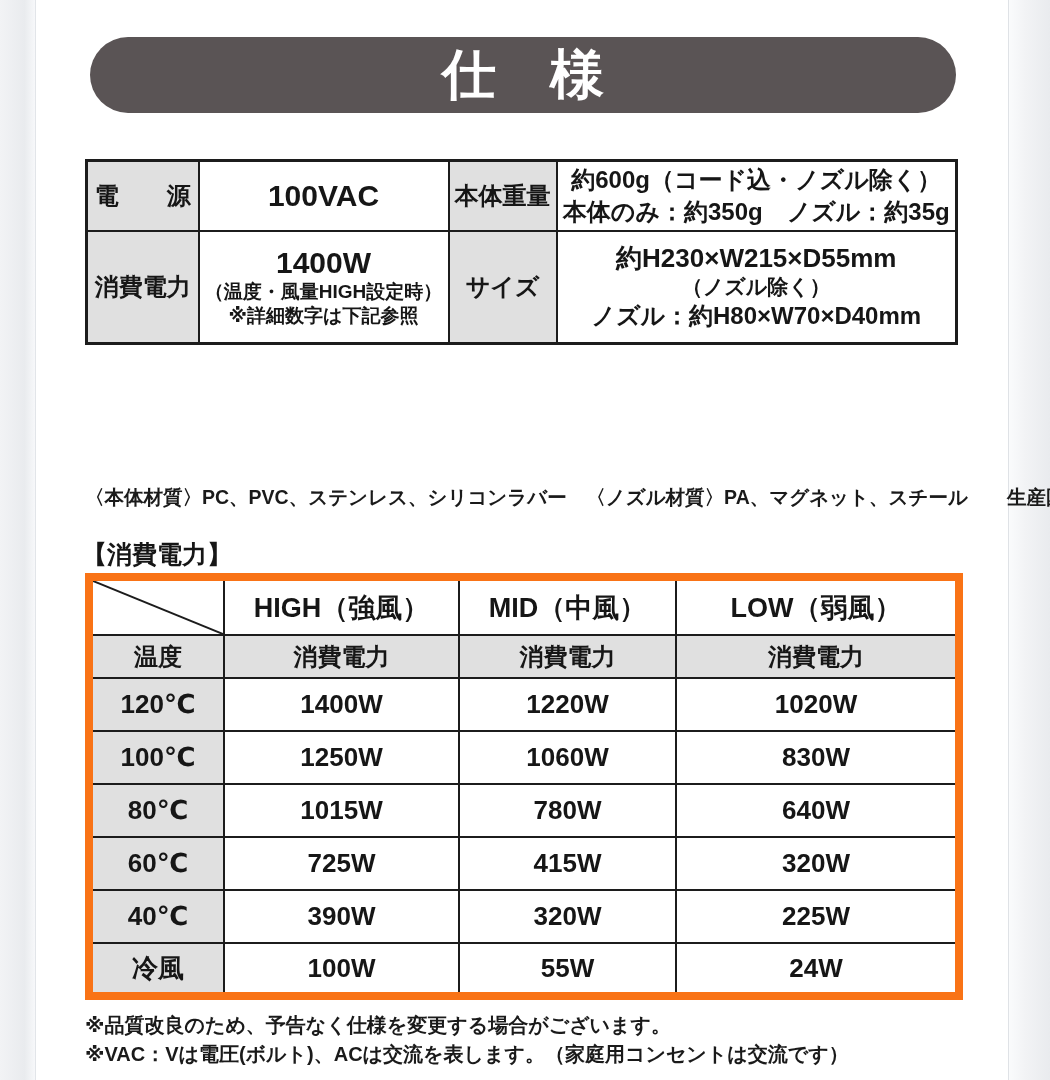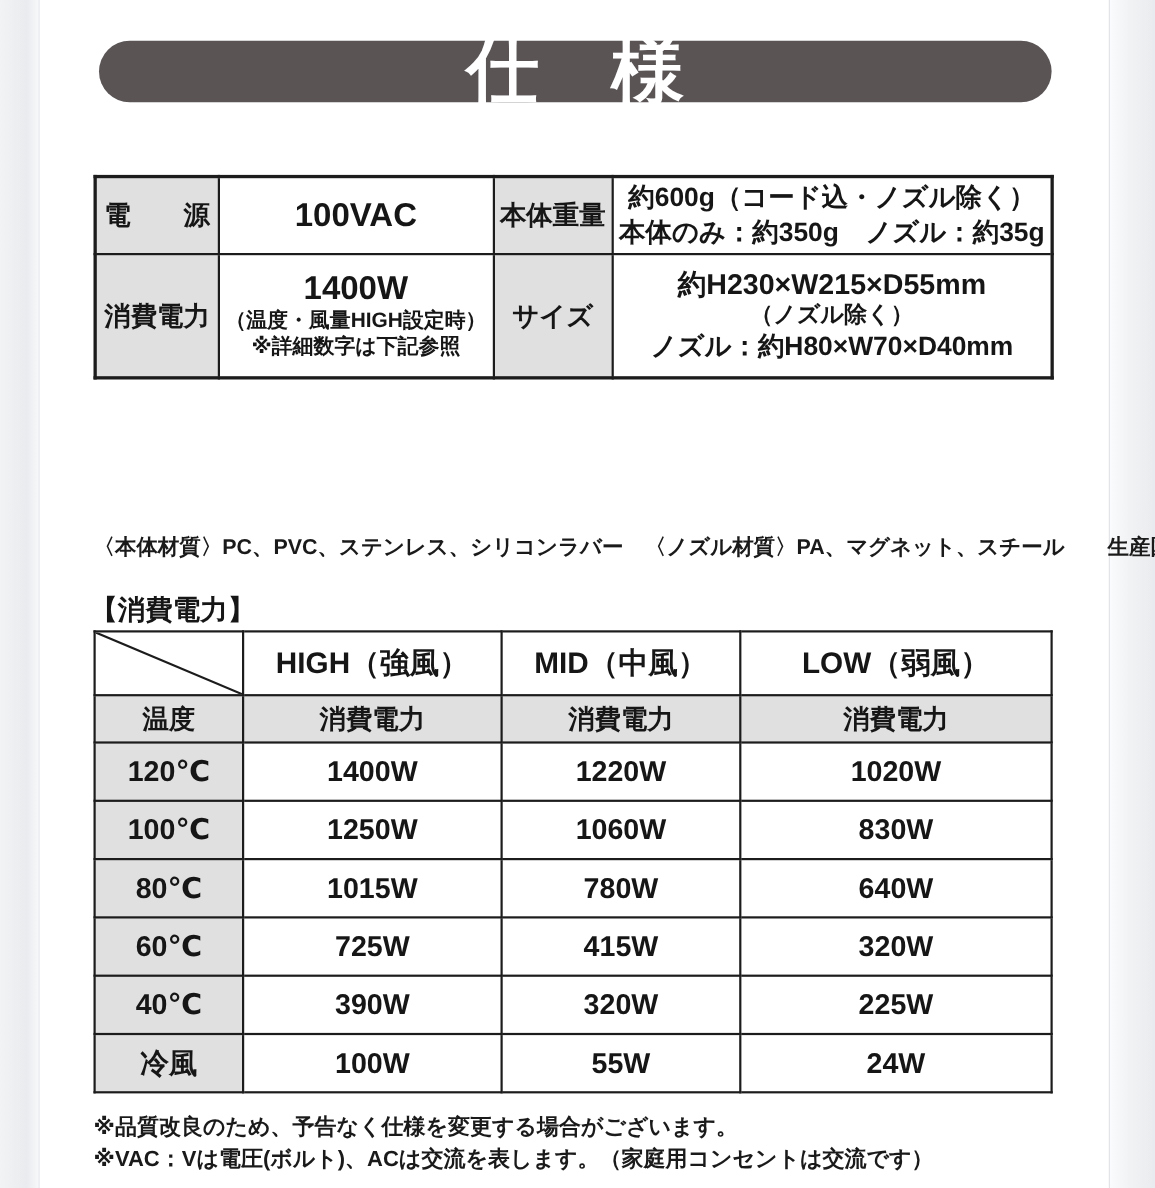--- a/index.html
+++ b/index.html
@@ -4,23 +4,23 @@
 <style>
   * { margin:0; padding:0; box-sizing:border-box; }
   html,body { width:1050px; height:1080px; background:#ffffff; overflow:hidden;
     font-family:"Liberation Sans","DejaVu Sans",sans-serif; color:#161616; }
   .stage { position:relative; width:1050px; height:1080px; background:#ffffff; }
 
   .edge-strip { position:absolute; top:0; height:1080px; }
   .edge-left  { left:0;  width:36px; background:linear-gradient(to right,#f2f3f5 0%,#e9ebee 70%,#f7f8fa 100%); border-right:1px solid #e2e5e9; }
   .edge-right { right:0; width:42px; background:linear-gradient(to left,#e9ebee 0%,#f2f3f5 60%,#fafbfc 100%); border-left:1px solid #dfe2e6; }
 
-  .title-banner { position:absolute; left:90px; top:37px; width:866px; height:56px;
+  .title-banner { position:absolute; left:90px; top:37px; width:866px; height:76px;
     background:#5a5455; border-radius:38px; display:flex; align-items:center; justify-content:center;
-    color:#ffffff; font-size:66px; font-weight:700; }
+    color:#ffffff; font-size:54px; font-weight:700; }
 
   table { border-collapse:collapse; table-layout:fixed; }
   td, th { border:2px solid #1c1c1c; vertical-align:middle; text-align:center; padding:2px 4px; font-weight:700; }
   .gray { background:#e0e0e0; }
 
   .spec-table { position:absolute; left:85px; top:159px; width:870px; border:3px solid #1c1c1c; }
   .spec-table .lbl { font-size:24px; }
   .spec-table .lbl-small { font-size:18px; letter-spacing:-0.5px; }
   .model-val { font-size:36px; letter-spacing:1px; }
   .vac-val   { font-size:30px;margin-left:32px; }
@@ -31,21 +31,21 @@
   .sz-l2 { font-size:21px; line-height:26px; }
   .sz-l3 { font-size:24px; line-height:32px; }
   .cord-val { font-size:34px; }
   .fin-line { font-size:24px; line-height:31px; }
 
   .materials-note { position:absolute; left:85px; top:484px; width:880px; font-size:19.5px;
     font-weight:600; white-space:nowrap; color:#1a1a1a; }
 
   .section-heading { position:absolute; left:82px; top:538px; font-size:25px; font-weight:700; }
 
-  .power-table { position:absolute; left:85px; top:573px; width:870px; border:1px solid #f97316; }
+  .power-table { position:absolute; left:85px; top:573px; width:870px; border:8px solid #f97316; }
   .power-table .hdr1 > * { height:58px; font-size:27px; background:#ffffff; }
   .power-table .hdr2 > * { height:43px; font-size:24px; }
   .power-table .data > * { height:53px; font-size:26px; }
   .power-table .data > * { border-top:2px dashed #8a8a8a; }
   .power-table .data.first > * { border-top:2.5px solid #1c1c1c; }
   .diag { position:relative; padding:0; }
   .diag svg { position:absolute; left:0; top:0; width:100%; height:100%; display:block; }
 
   .footer-notes { position:absolute; left:85px; top:1011px; font-size:20px; font-weight:600;
     line-height:28.5px; color:#1a1a1a; white-space:nowrap; }

